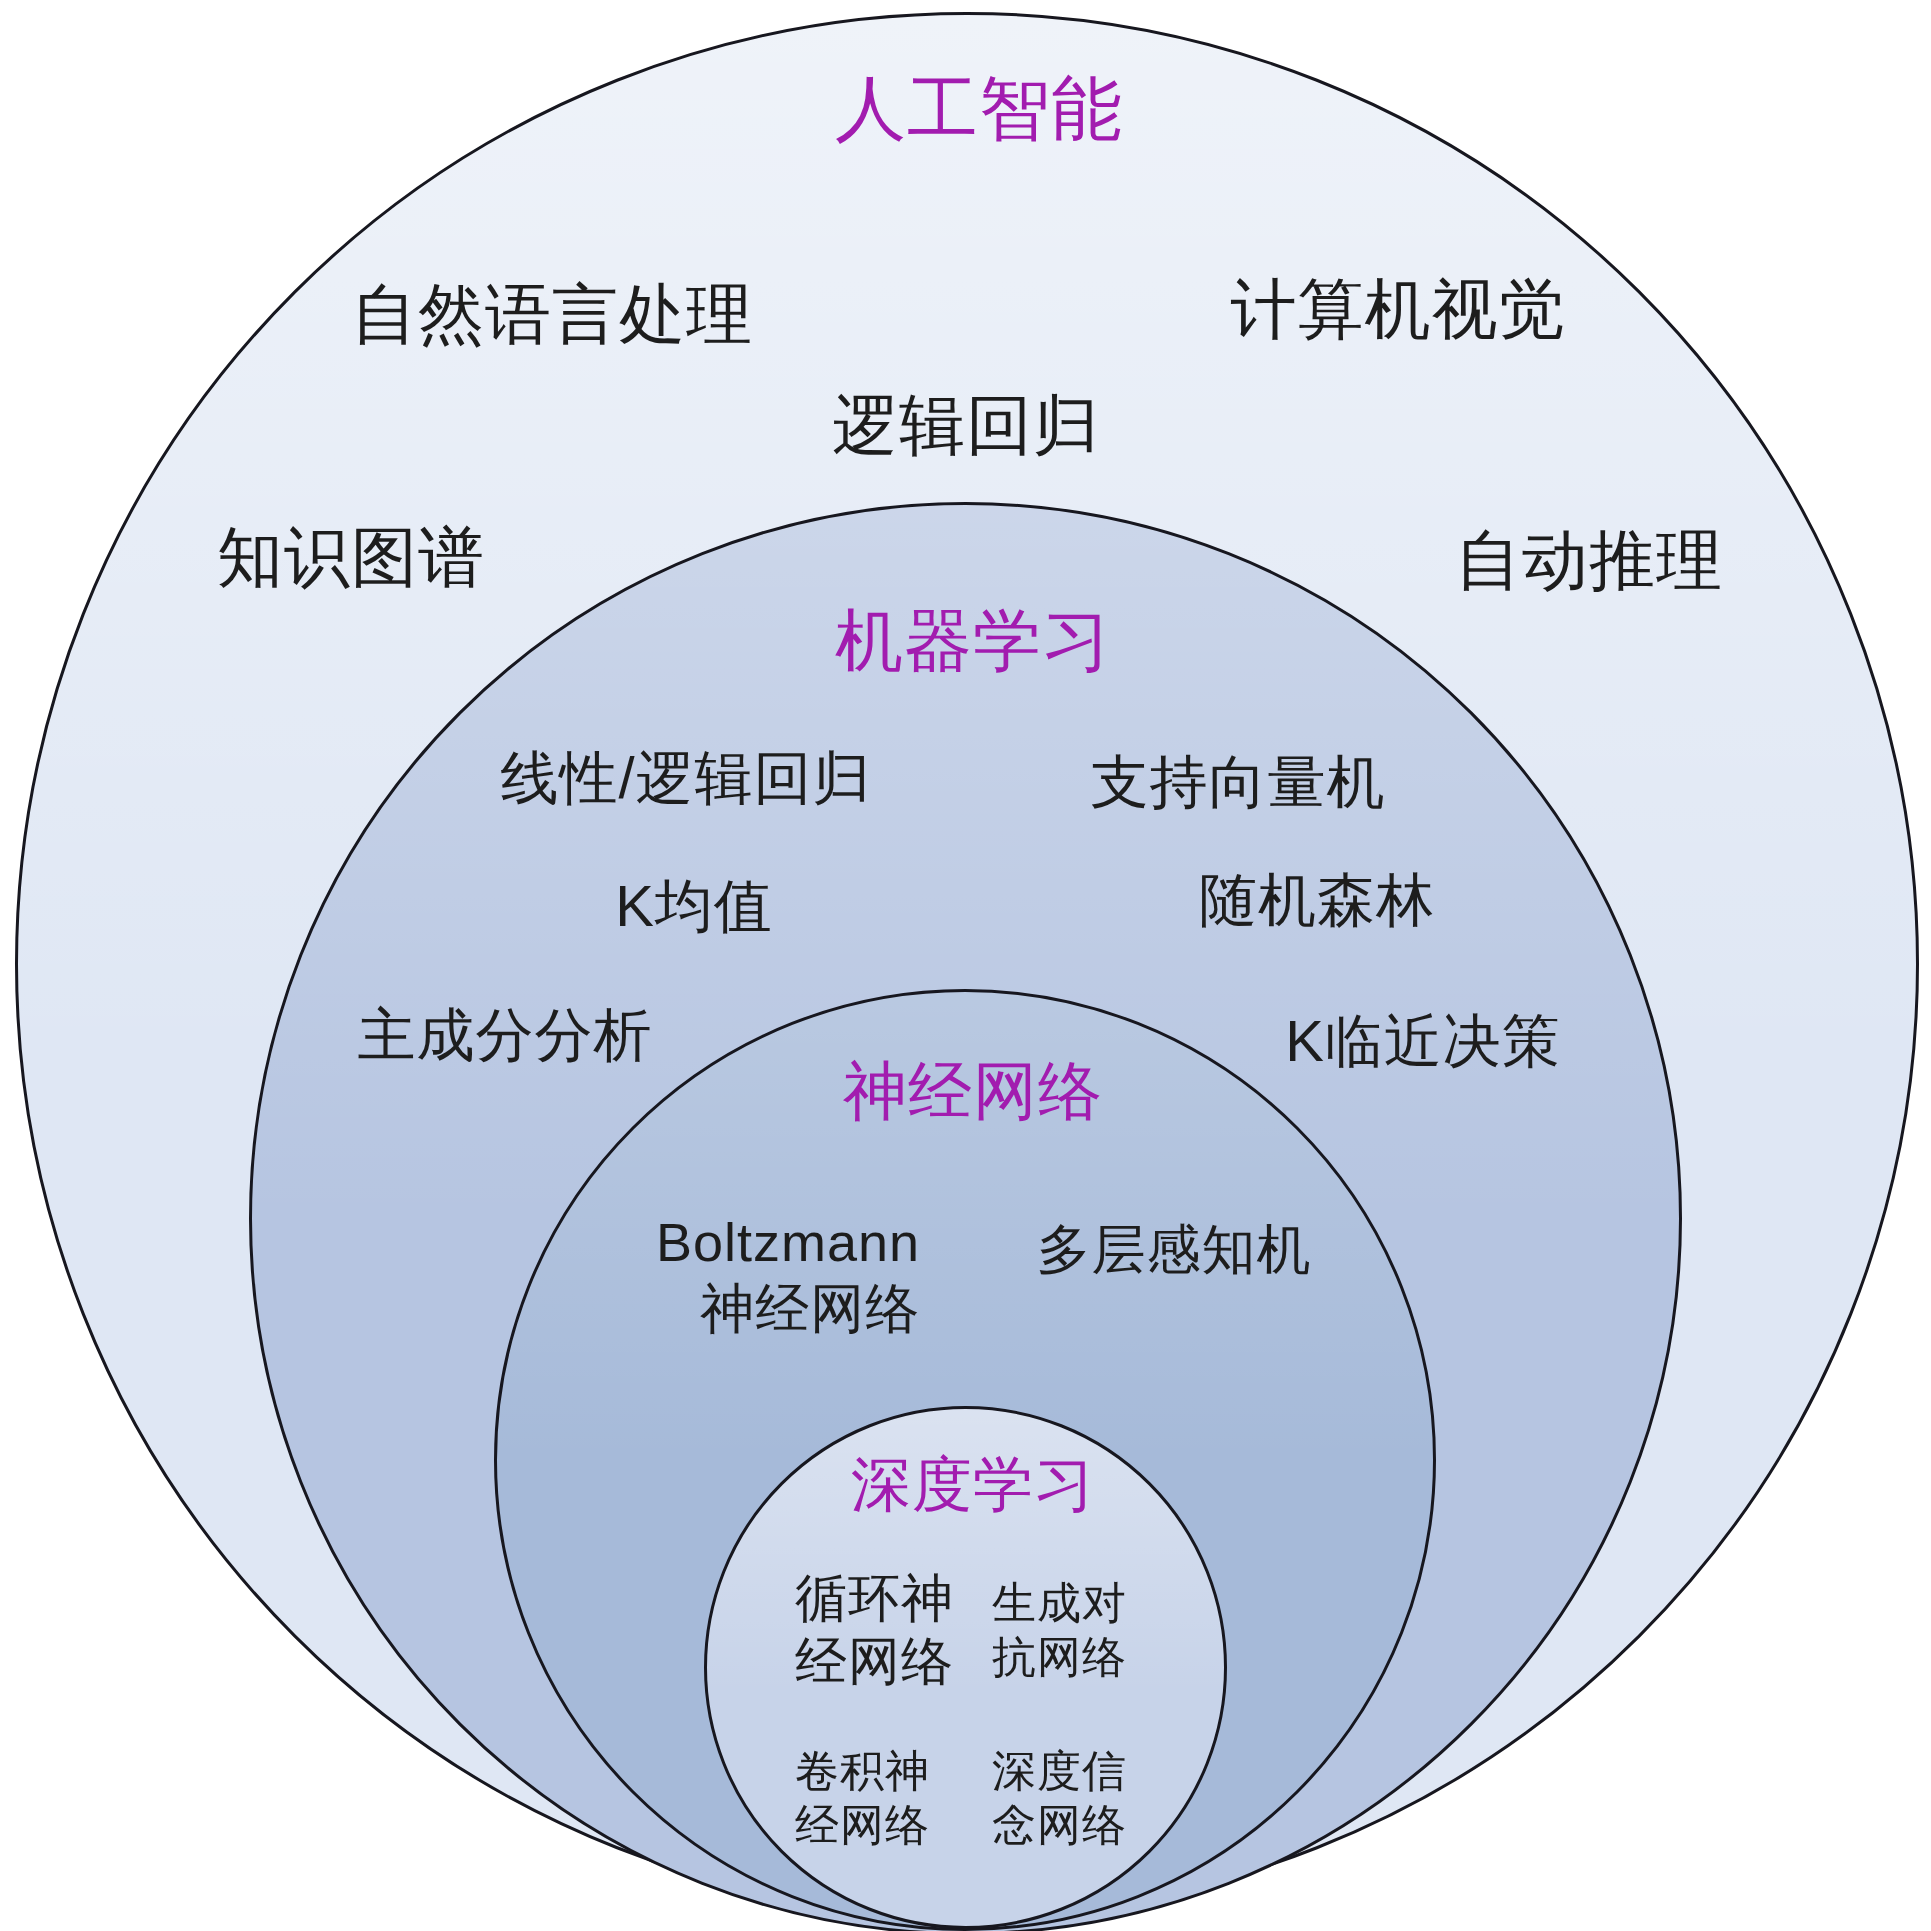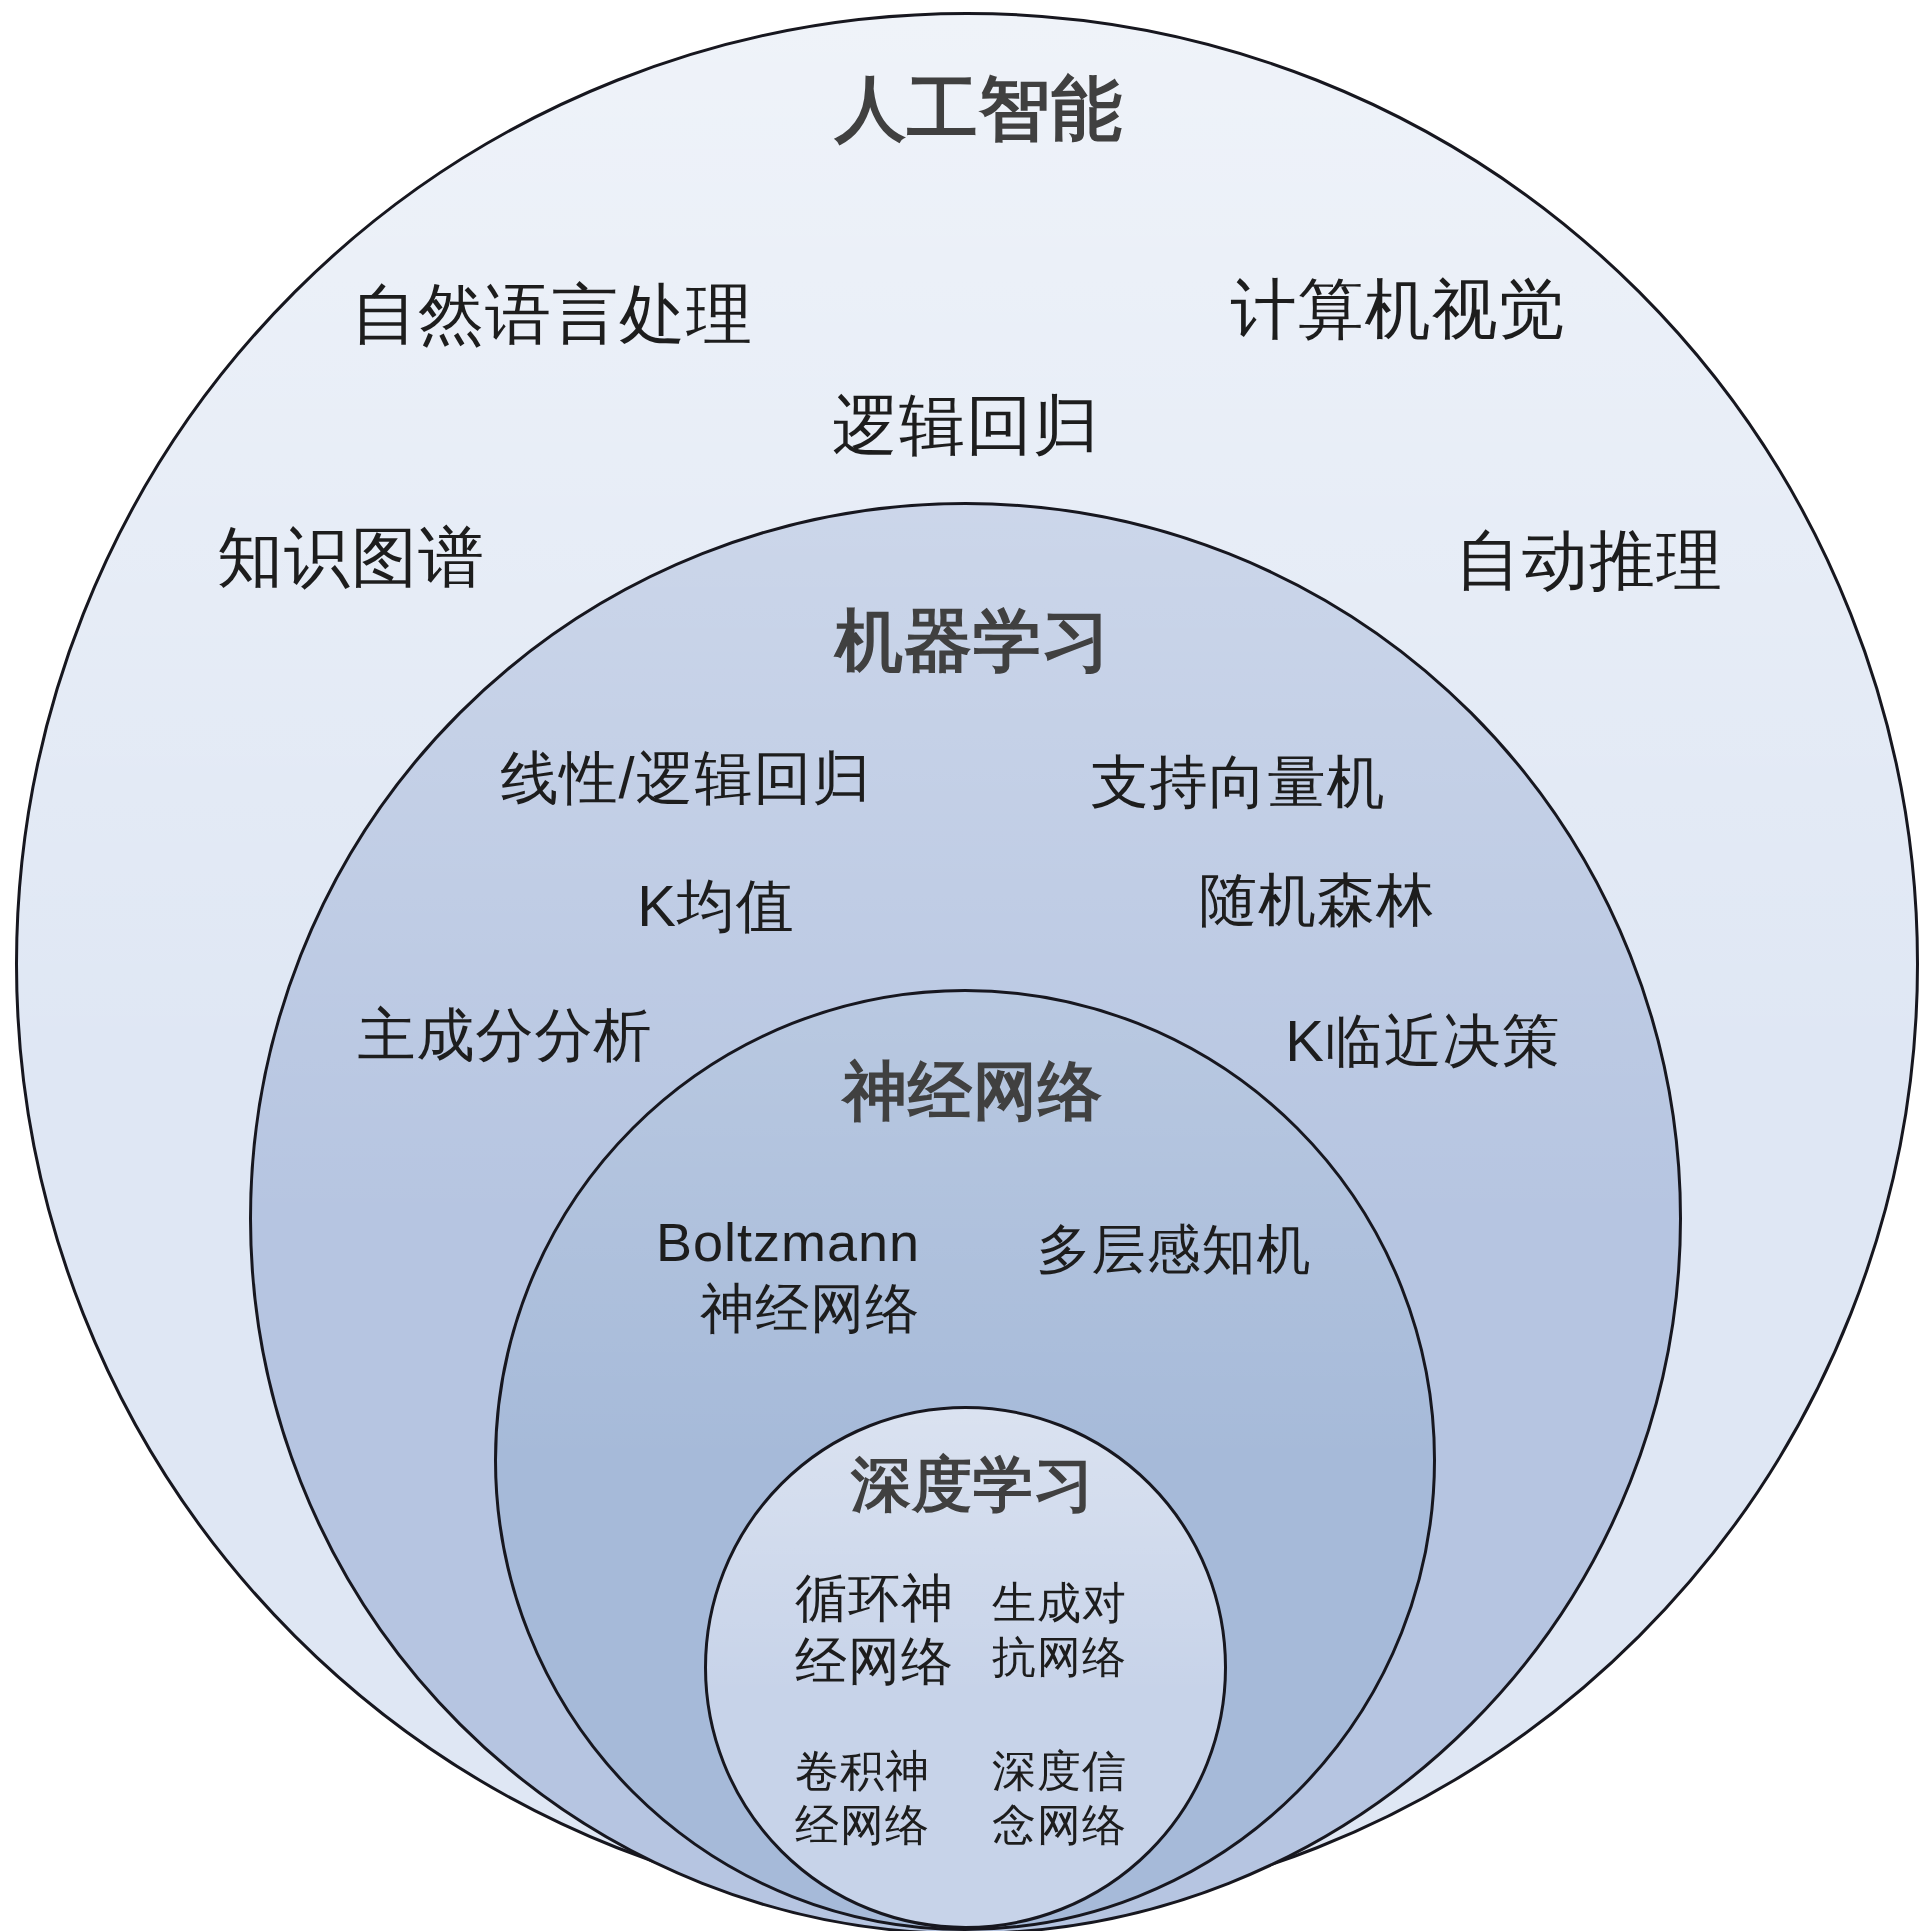--- a/index.html
+++ b/index.html
@@ -47,33 +47,33 @@
     white-space: pre-line;
     text-align: center;
     color: var(--text, #1d1d1d);
     line-height: 1.22;
     letter-spacing: 1px;
   }
   .lbl.align-left {
     transform: translate(0, -50%);
     text-align: right;
   }
-  .title { font-weight: 700; color: #404040; }
+  .title { font-weight: 400; color: #a21caf; }
 
   .t-ai     { left: 979px; top: 109px;  font-size: 71px; }
   .l-nlp    { left: 552px;  top: 314px;  font-size: 66px; text-align: right; }
   .l-cv     { left: 1398px; top: 309px;  font-size: 66px; }
   .l-robot  { left: 966px; top: 425px;  font-size: 66px; }
   .l-kg     { left: 351px;  top: 557px;  font-size: 66px; }
   .l-reason { left: 1589px; top: 560px;  font-size: 66px; }
 
   .t-ml     { left: 973px; top: 640px;  font-size: 68px; }
   .l-reg    { left: 686px;  top: 778px;  font-size: 58px; }
   .l-svm    { left: 1238px; top: 782px;  font-size: 58px; }
-  .l-kmeans { left: 716px;  top: 906px;  font-size: 58px; }
+  .l-kmeans { left: 694px;  top: 906px;  font-size: 58px; }
   .l-rf     { left: 1296px; top: 900px;  font-size: 58px; margin-left: 21px; }
   .l-pca    { left: 505px;  top: 1035px; font-size: 58px; }
   .l-knn    { left: 1423px; top: 1041px; font-size: 58px; }
 
   .t-nn     { left: 973px; top: 1091px; font-size: 64px; }
   .l-boltz  { left: 656px;  top: 1276px; font-size: 54px; }
   .l-mlp    { left: 1174px; top: 1250px; font-size: 54px; }
 
   .t-dl     { left: 973px; top: 1485px; font-size: 60px; }
   .l-rnn    { left: 795px;  top: 1630px; font-size: 52px; }

